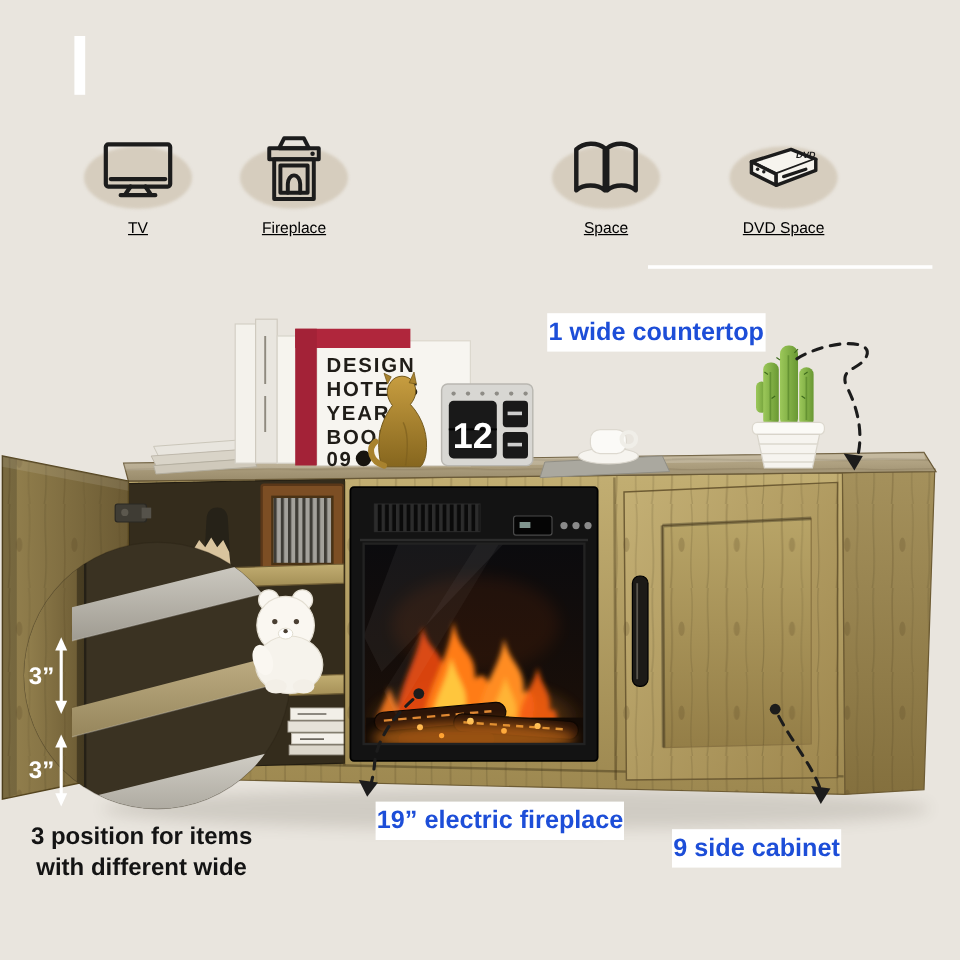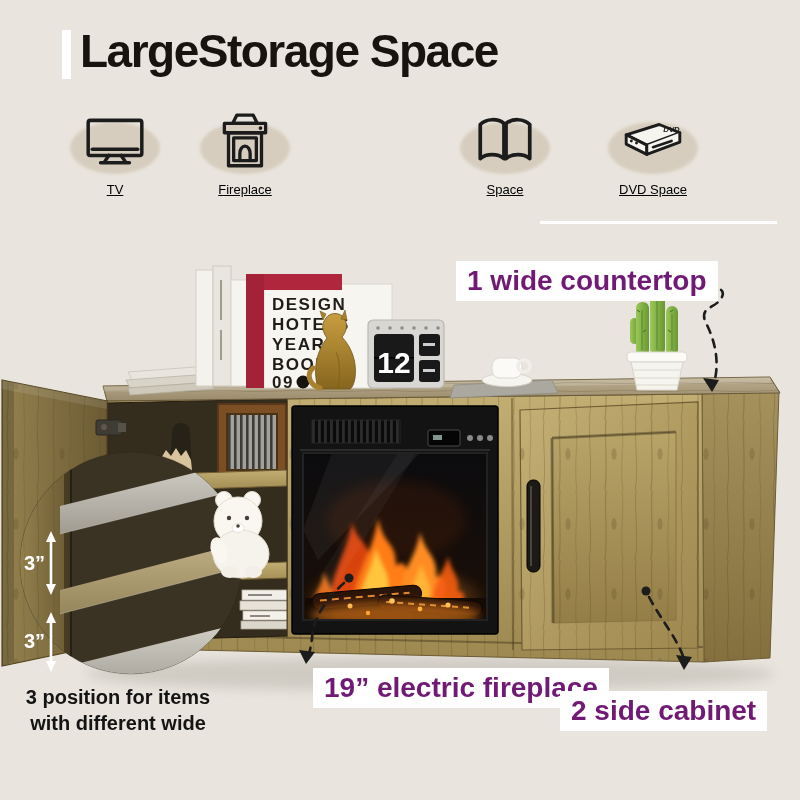--- a/index.html
+++ b/index.html
@@ -9,21 +9,21 @@
   
   .hdr-bar{position:absolute;left:62px;top:30px;width:9px;height:49px;background:#ffffff;}
   .hdr-title{position:absolute;left:80px;top:24px;margin:0;font-size:46px;font-weight:800;letter-spacing:-1.5px;color:#17140f;}
   
   .feature{position:absolute;top:108px;width:130px;text-align:center;text-decoration:underline;}
   .f-tv{left:50px}.f-fp{left:180px}.f-pl{left:312px}.f-bk{left:440px}.f-dvd{left:588px}
   .f-ellipse{position:absolute;left:50%;top:14px;transform:translateX(-50%);width:90px;height:52px;border-radius:50%;background:#d6cdbe;filter:blur(1.5px);}
   .f-icon{position:relative;width:66px;height:66px;margin:0 auto;display:block;}
   .f-label{position:relative;margin-top:8px;font-size:13px;color:#000000;}
   
-  .note{position:absolute;background:#ffffff;color:#701a75;font-size:28px;font-weight:600;padding:4px 11px;white-space:nowrap;}
+  .note{position:absolute;background:#ffffff;color:#1d4ed8;font-size:21px;font-weight:600;padding:4px 1px;white-space:nowrap;}
   .n-counter{left:456px;top:261px;}
   .n-fire{left:313px;top:668px;}
   .n-cab{left:560px;top:691px;}
   .shelf-note{position:absolute;left:2px;top:684px;width:232px;text-align:center;font-size:20px;font-weight:600;line-height:1.32;color:#141414;}
 </style>
 </head>
 <body>
 
 <div class="stage">
 
@@ -365,21 +365,20 @@
       </g>
       <polygon points="712,392 703,378 719,380" fill="#1c1c1c"></polygon>
       <polygon points="306,664 299,650 315,652" fill="#1c1c1c"></polygon>
       <polygon points="684,670 676,655 692,657" fill="#1c1c1c"></polygon>
       <circle cx="349" cy="578" r="4.5" fill="#1c1c1c"></circle>
       <circle cx="646" cy="591" r="4.5" fill="#1c1c1c"></circle>
     </g>
   </svg>
 
   <div class="hdr-bar"></div>
-  <h1 class="hdr-title">LargeStorage Space</h1>
 
   <div class="feature f-tv">
     <div class="f-ellipse"></div>
     <svg class="f-icon" viewBox="0 0 64 64">
       <g fill="none" stroke="#1c1c1c" stroke-width="3.4" stroke-linejoin="round" stroke-linecap="round">
         <rect x="6" y="12" width="52" height="34" rx="2"></rect>
         <path d="M10 40 h44"></path>
         <path d="M26 46 l-4 6 M38 46 l4 6 M18 53 h28"></path>
       </g>
     </svg>
@@ -425,19 +424,19 @@
       <path d="M32 38 L50 32" stroke="#1c1c1c" stroke-width="2.6" stroke-linecap="round"></path>
       <circle cx="11" cy="32" r="1.4" fill="#1c1c1c"></circle>
         <circle cx="16" cy="34" r="1.4" fill="#1c1c1c"></circle>
       <text x="42" y="23" font-family="Liberation Sans, sans-serif" font-size="7.5" font-weight="bold" font-style="italic" fill="#1c1c1c">DVD</text>
     </svg>
     <div class="f-label">DVD Space</div>
   </div>
 
   <div class="note n-counter">1 wide countertop</div>
   <div class="note n-fire">19” electric fireplace</div>
-  <div class="note n-cab">2 side cabinet</div>
+  <div class="note n-cab">9 side cabinet</div>
   <div class="shelf-note">
     <div>3 position for items</div>
     <div>with different wide</div>
   </div>
 
 </div>
 
 </body></html>

